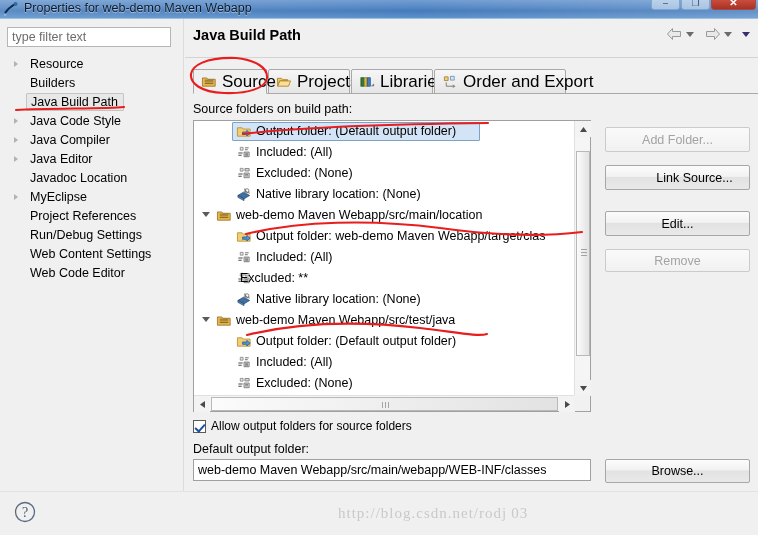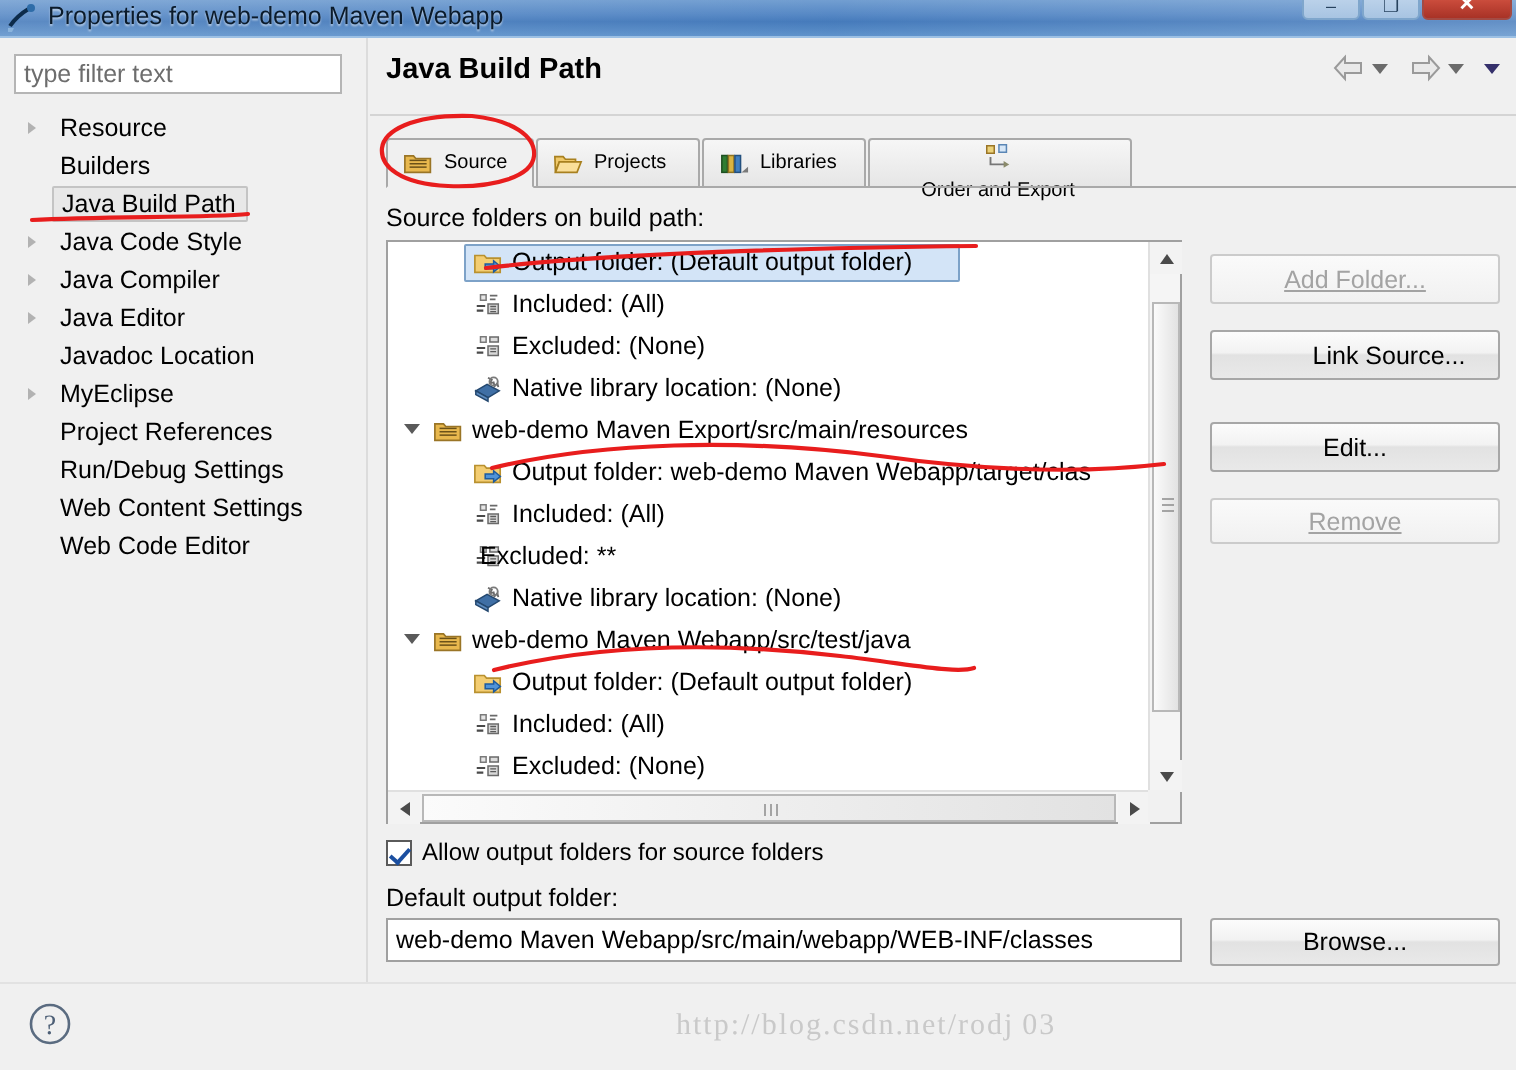--- a/index.html
+++ b/index.html
@@ -123,21 +123,21 @@
   
   .tabstrip {
     position: absolute; left: 8px; top: 50px; width: 565px; height: 25px;
   }
   .tab {
     position: absolute; top: 0; height: 25px;
     border: 1px solid #a9a9a9;
     background: linear-gradient(to bottom, #f6f6f6, #e6e6e6);
     display: flex; align-items: center; gap: 5px;
     padding: 0 9px 0 7px;
-    font-size: 10px; color: #000; white-space: nowrap;
+    font-size: 17px; color: #000; white-space: nowrap;
     border-radius: 2px 2px 0 0;
   }
   .tab.active {
     background: #f0f0f0;
     border-bottom: 1px solid #f0f0f0;
     z-index: 3;
   }
   .tab-underline {
     position: absolute; left: 8px; top: 74px; width: 565px; height: 1px;
     background: #a9a9a9;
@@ -210,21 +210,21 @@
     position: absolute;
     border: 1px solid #a7a7a7;
     background: linear-gradient(to bottom, #fcfcfc 0%, #f2f2f2 45%, #e2e2e2 50%, #e9e9e9 100%);
     font-family: "Liberation Sans", sans-serif;
     font-size: 12.5px; color: #000;
     display: flex; align-items: center; justify-content: center;
     border-radius: 2px;
     cursor: default;
   }
   .btn.disabled { color: #a3a3a3; border-color: #cbcbcb;
-    background: linear-gradient(to bottom, #fafafa, #f1f1f1); text-decoration: underline; }
+    background: linear-gradient(to bottom, #fafafa, #f1f1f1); }
 
   
   .checkrow { position: absolute; left: 8px; top: 400px; display: flex; align-items: center; gap: 5px; }
   .cbox {
     width: 13px; height: 13px; border: 1px solid #5a5a5a; background: #fff;
     position: relative;
   }
   .cbox:after {
     content: ""; position: absolute; left: 3px; top: 1px;
     width: 4px; height: 8px;
@@ -344,21 +344,21 @@
             <span style="display: flex; align-items: center;">
               <svg width="16" height="15" viewBox="0 0 16 16">
                 <rect x="1.5" y="4" width="3" height="9" fill="#2f7d32" stroke="#1d4f20" stroke-width="0.8"></rect>
                 <rect x="5" y="4" width="3" height="9" fill="#d9b441" stroke="#8d7222" stroke-width="0.8"></rect>
                 <rect x="8.5" y="4" width="3" height="9" fill="#3f7fc1" stroke="#23507e" stroke-width="0.8"></rect>
                 <path d="M12 13 L15.5 10 L15.5 13 Z" fill="#7a7a7a"></path>
               </svg>
             </span>
             <span>Libraries</span>
           </div>
-          <div class="tab" style="left: 241px; width: 132px; flex-direction: column;">
+          <div class="tab" style="left: 241px; width: 132px;">
             <span style="display: flex; align-items: center;">
               <svg width="16" height="15" viewBox="0 0 16 16">
                 <path d="M2 3 L6 3 L6 7 L2 7 Z" fill="#ecd27a" stroke="#9a7526" stroke-width="0.8"></path>
                 <path d="M8.5 2.5 L12.5 2.5 L12.5 6.5 L8.5 6.5 Z" fill="#d7e7f7" stroke="#5a86b5" stroke-width="0.8"></path>
                 <path d="M4 9 L4 13 L12 13" stroke="#777" stroke-width="1" fill="none"></path>
                 <path d="M11 11.2 L14 13 L11 14.8 Z" fill="#8a8a6a"></path>
               </svg>
             </span>
             <span>Order and Export</span>
           </div>
@@ -407,21 +407,21 @@
               <div class="txt" style="left: 62px;">Native library location: (None)</div>
             </div>
             <div class="lrow">
               <div class="twisty" style="left: 8px;"></div>
               <div class="ico" style="left: 22px;"><svg width="16" height="15" viewBox="0 0 16 16">
                   <path d="M1 4.2 L5.6 4.2 L6.8 5.6 L14.6 5.6 L14.6 13 L1 13 Z" fill="#e8b84e" stroke="#9a7526" stroke-width="0.9"></path>
                   <path d="M3.5 6.6 L12.6 6.6" stroke="#6b5118" stroke-width="0.8"></path>
                   <path d="M3.5 8.4 L12.6 8.4" stroke="#6b5118" stroke-width="0.8"></path>
                   <path d="M3.5 10.2 L12.6 10.2" stroke="#6b5118" stroke-width="0.8"></path>
                 </svg></div>
-              <div class="txt" style="left: 42px;">web-demo Maven Export/src/main/resources</div>
+              <div class="txt" style="left: 42px;">web-demo Maven Webapp/src/main/location</div>
             </div>
             <div class="lrow">
               <div class="ico" style="left: 42px;"><svg width="16" height="15" viewBox="0 0 16 16">
                   <path d="M1 4 L6 4 L7.2 5.4 L14.5 5.4 L14.5 13 L1 13 Z" fill="#f3cd72" stroke="#b9912f" stroke-width="0.9"></path>
                   <path d="M6.5 8.5 L11 8.5 L11 6.8 L14.6 9.8 L11 12.8 L11 11 L6.5 11 Z" fill="#4f93d8" stroke="#1d5b9e" stroke-width="0.8"></path>
                 </svg></div>
               <div class="txt" style="left: 62px;">Output folder: web-demo Maven Webapp/target/clas</div>
             </div>
             <div class="lrow">
               <div class="ico" style="left: 42px;"><svg width="16" height="15" viewBox="0 0 16 16">

